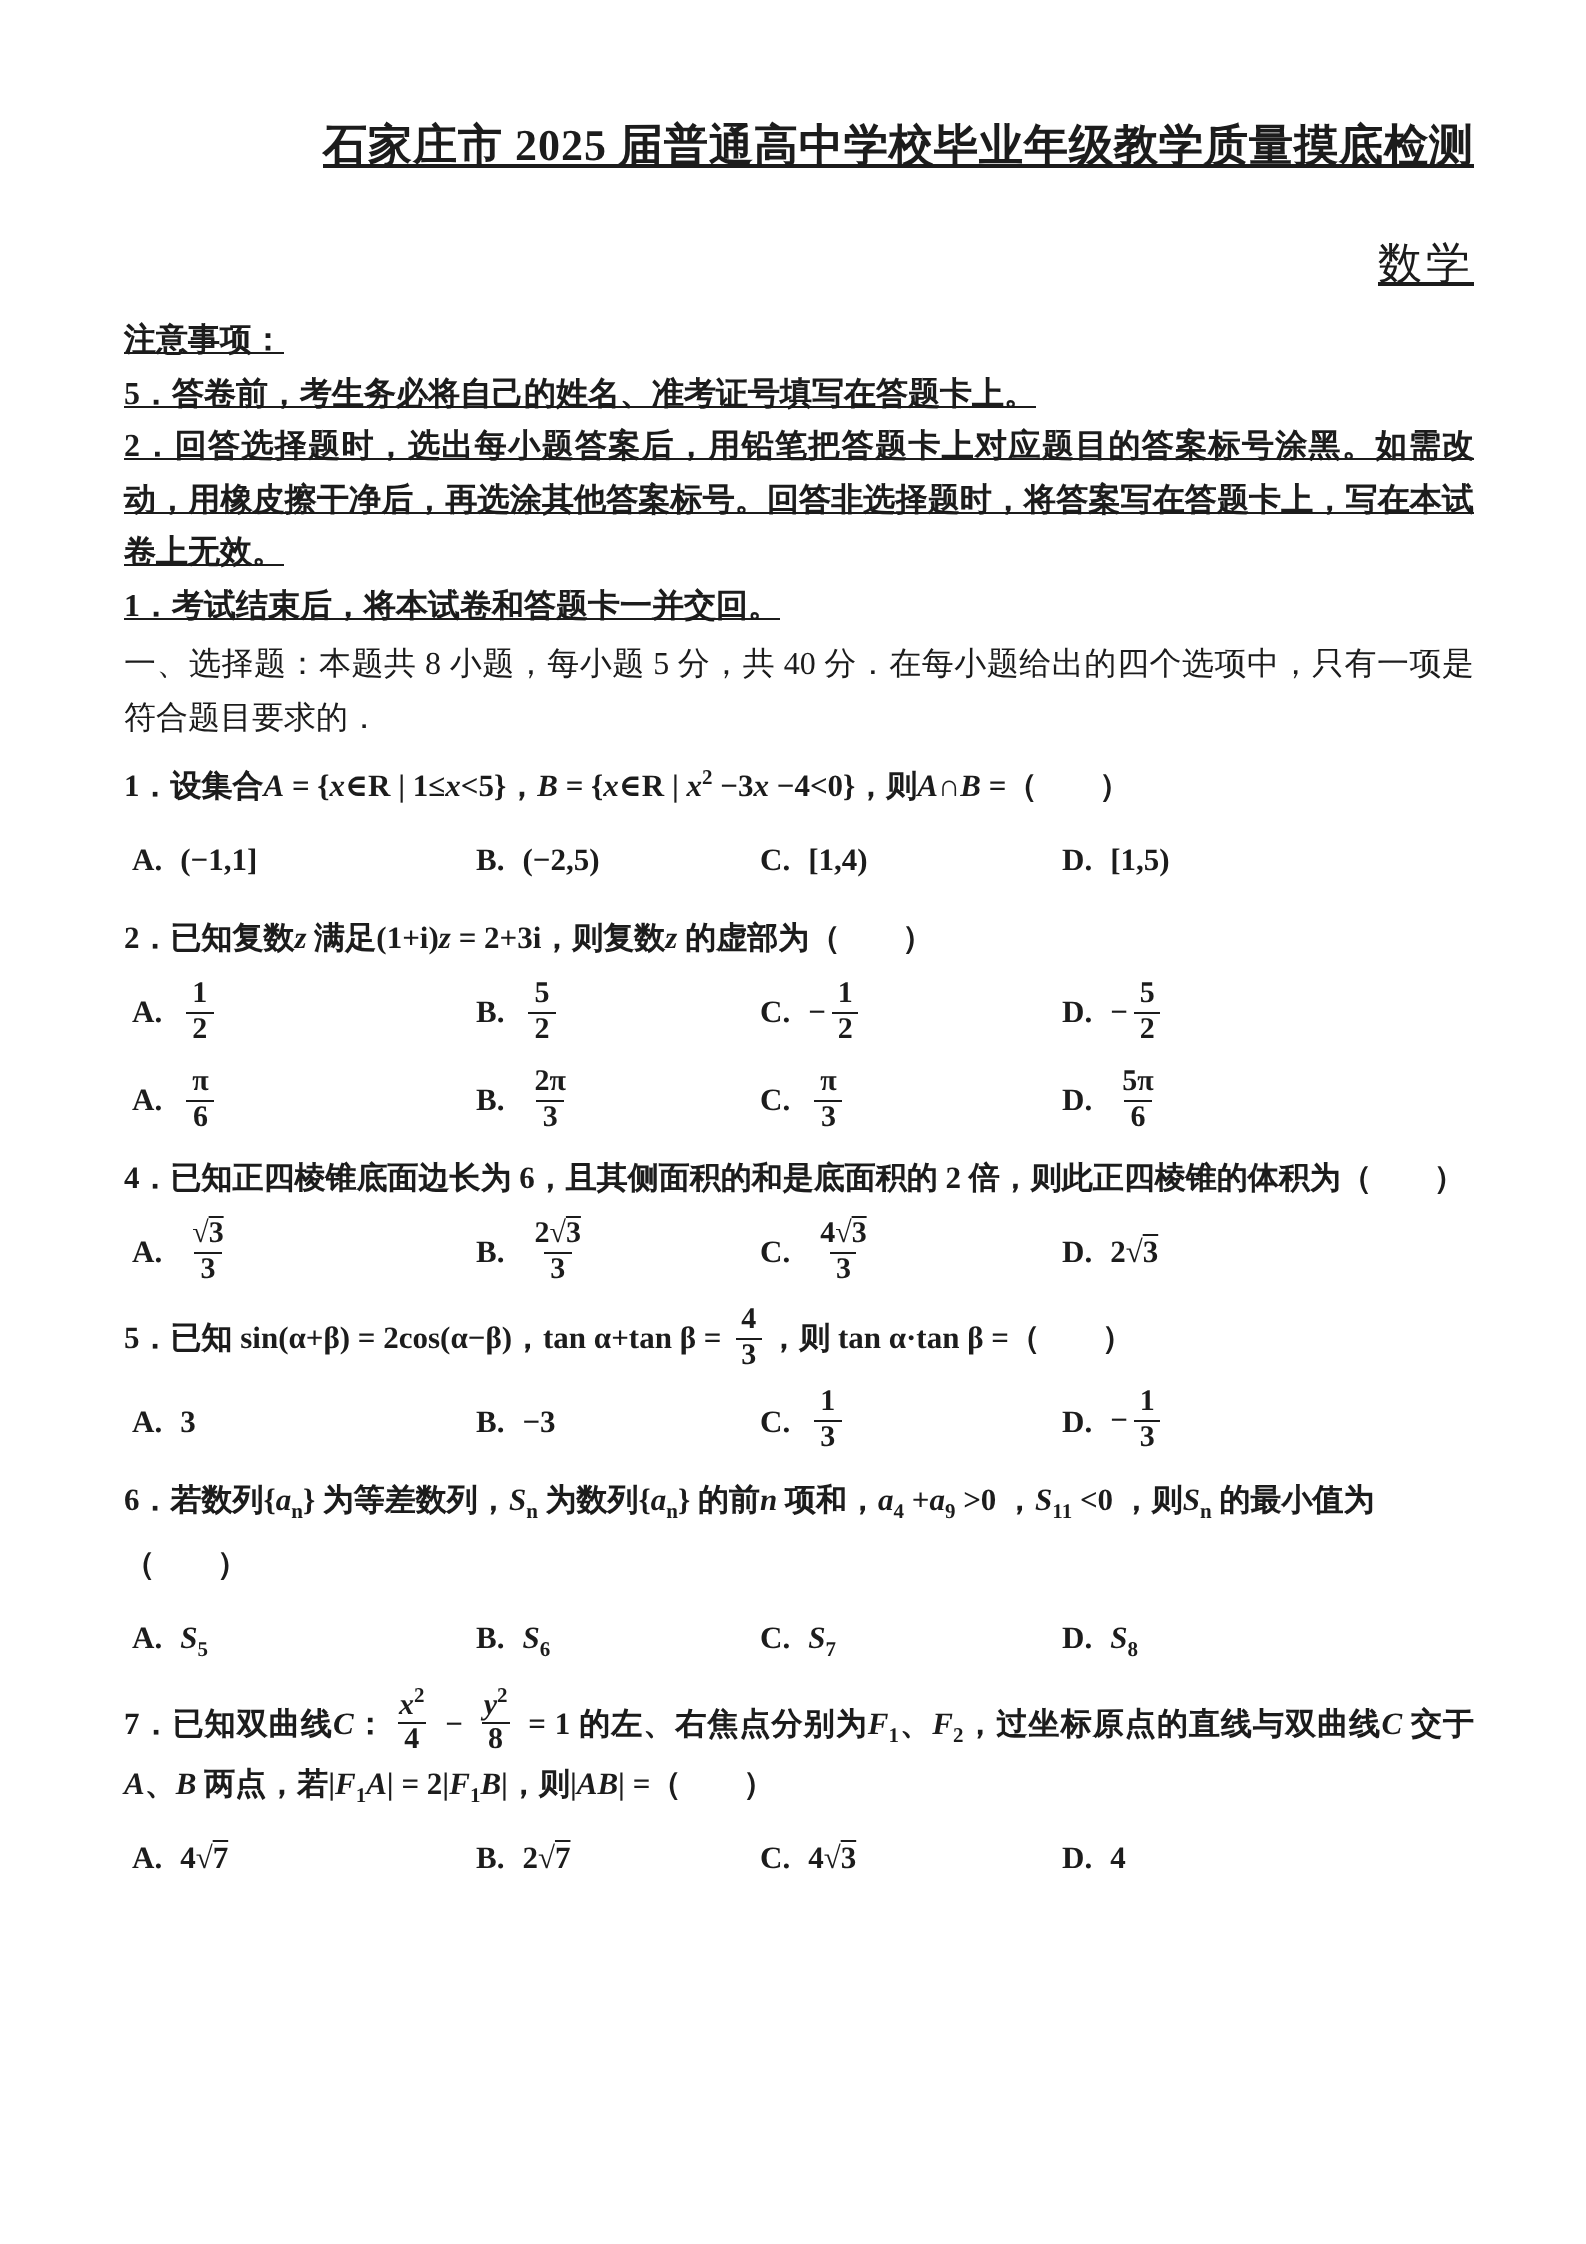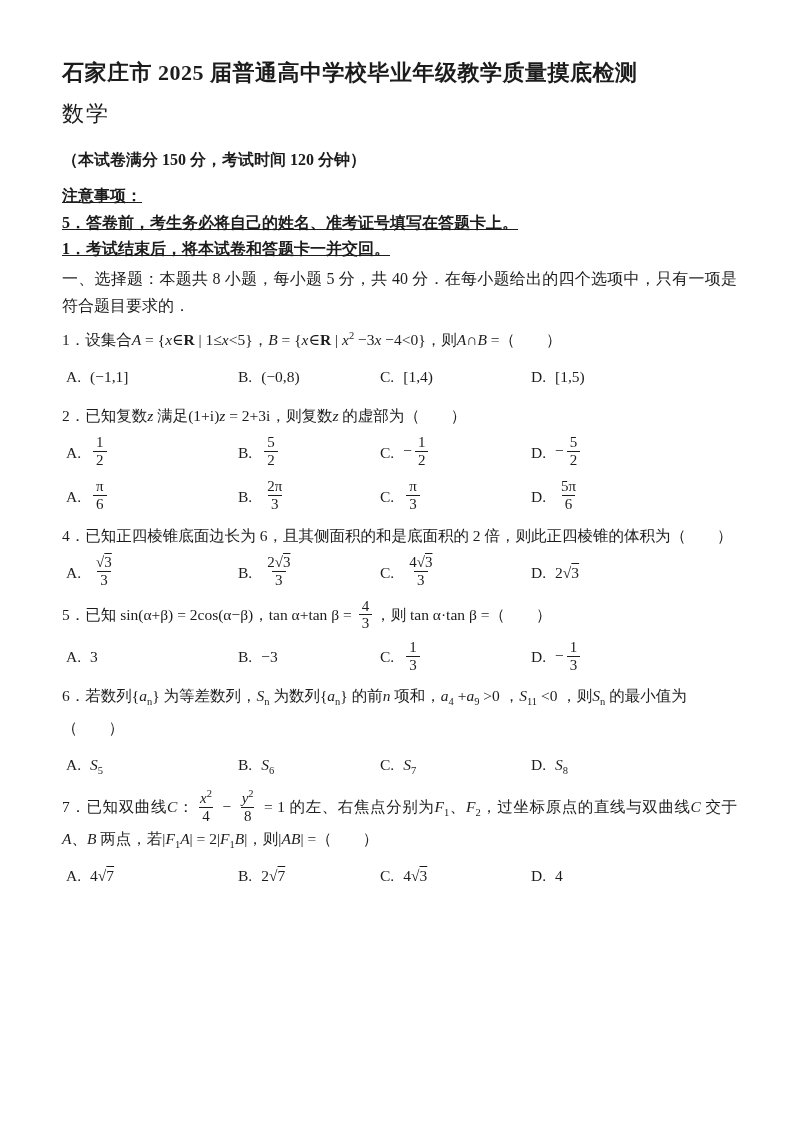--- a/index.html
+++ b/index.html
@@ -1,28 +1,28 @@
 <!DOCTYPE html>
 <html lang="zh"><head>
 <meta charset="utf-8">
 <style>
   html,body{margin:0;padding:0;background:#888;}
   body{font-family:"Liberation Serif","DejaVu Serif",serif;}
   .page{
     width:793px;height:1122px;margin:0 auto;background:#ffffff;color:#1c1c1c;
     box-sizing:border-box;padding:50px 56px 0 62px;overflow:hidden;
   }
-  .center{text-align:left;}
+  .center{text-align:right;text-decoration:underline;}
   .doc-title{font-size:22px;font-weight:700;line-height:30px;letter-spacing:.5px;margin:8px 0 0 0;}
-  .subject{font-size:22px;font-weight:500;line-height:30px;margin-top:11px;letter-spacing:2px;}
+  .subject{font-size:22px;font-weight:500;line-height:30px;margin-top:29px;letter-spacing:2px;}
   .exam-info{font-size:16px;font-weight:700;line-height:24px;margin-top:19px;}
   .notice{margin-top:11px;font-size:16px;font-weight:700;text-decoration:underline;}
   .notice p{margin:0;line-height:26.5px;text-align:justify;}
   .sec-header{font-size:16px;font-weight:400;line-height:27px;margin-top:2px;text-align:justify;}
-  .q{font-size:15.5px;font-weight:400;margin-top:8px;}
+  .q{font-size:15.5px;font-weight:700;margin-top:8px;}
   .stem{display:block;line-height:26px;text-align:justify;}
   .paren-line{margin-top:6px;}
   .opts{display:grid;grid-template-columns:172px 142px 151px auto;align-items:center;
         padding-left:4px;margin:6px 0 4px 0;}
   .opt{display:flex;align-items:center;gap:9px;min-height:36px;}
   .olabel{flex:none;}
   i{font-family:"Liberation Serif","DejaVu Serif",serif;font-style:italic;}
   sup,sub{font-size:10.5px;line-height:0;}
   .frac{display:inline-flex;flex-direction:column;align-items:center;vertical-align:middle;
         margin:0 3px;line-height:1.12;font-size:15px;position:relative;top:-1px;}
@@ -30,41 +30,41 @@
   .fd{display:block;padding:0 3px;border-top:1.2px solid #1c1c1c;}
   .sq{white-space:nowrap;}
   .ov{text-decoration:overline;}
 </style>
 </head>
 <body>
 
 <div class="page">
   <div class="center doc-title">石家庄市 2025 届普通高中学校毕业年级教学质量摸底检测</div>
   <div class="center subject">数学</div>
-  <div class="center exam-info">（本试卷满分 150 分，考试时间 120 分钟）</div>
 
   <div class="notice">
     <p>注意事项：</p>
     <p>5．答卷前，考生务必将自己的姓名、准考证号填写在答题卡上。</p>
+    <p>2．回答选择题时，选出每小题答案后，用铅笔把答题卡上对应题目的答案标号涂黑。如需改动，用橡皮擦干净后，再选涂其他答案标号。回答非选择题时，将答案写在答题卡上，写在本试卷上无效。</p>
     <p>1．考试结束后，将本试卷和答题卡一并交回。</p>
   </div>
 
   <div class="sec-header">一、选择题：本题共 8 小题，每小题 5 分，共 40 分．在每小题给出的四个选项中，只有一项是符合题目要求的．</div>
 
   <div id="questions">
       <div class="q">
         <div class="stem">1．设集合<i>A</i> = {<i>x</i>∈<b>R</b> | 1≤<i>x</i>&lt;5}，<i>B</i> = {<i>x</i>∈<b>R</b> | <i>x</i><sup>2</sup> −3<i>x</i> −4&lt;0}，则<i>A</i>∩<i>B</i> =（　　）</div>
         <div class="opts">
           <div class="opt">
             <span class="olabel">A.</span>
             <span class="oval">(−1,1]</span>
           </div>
           <div class="opt">
             <span class="olabel">B.</span>
-            <span class="oval">(−0,8)</span>
+            <span class="oval">(−2,5)</span>
           </div>
           <div class="opt">
             <span class="olabel">C.</span>
             <span class="oval">[1,4)</span>
           </div>
           <div class="opt">
             <span class="olabel">D.</span>
             <span class="oval">[1,5)</span>
           </div>
         </div>

